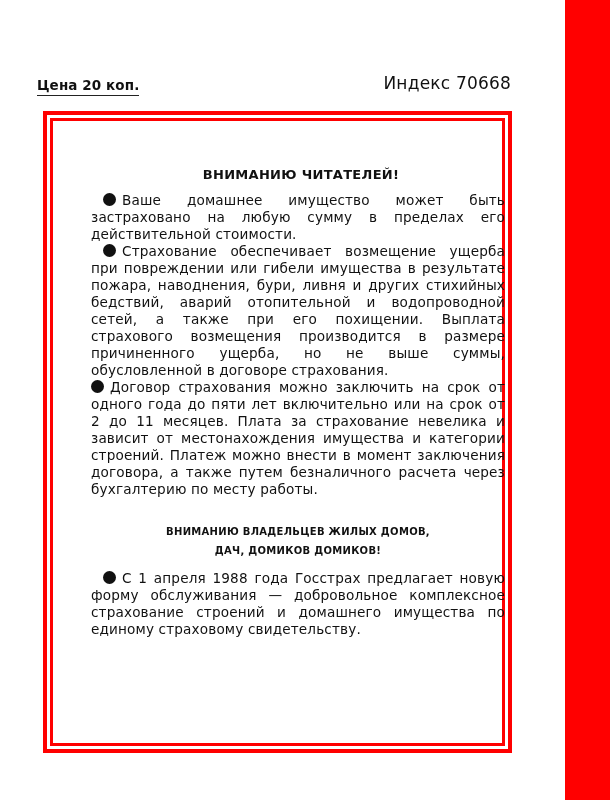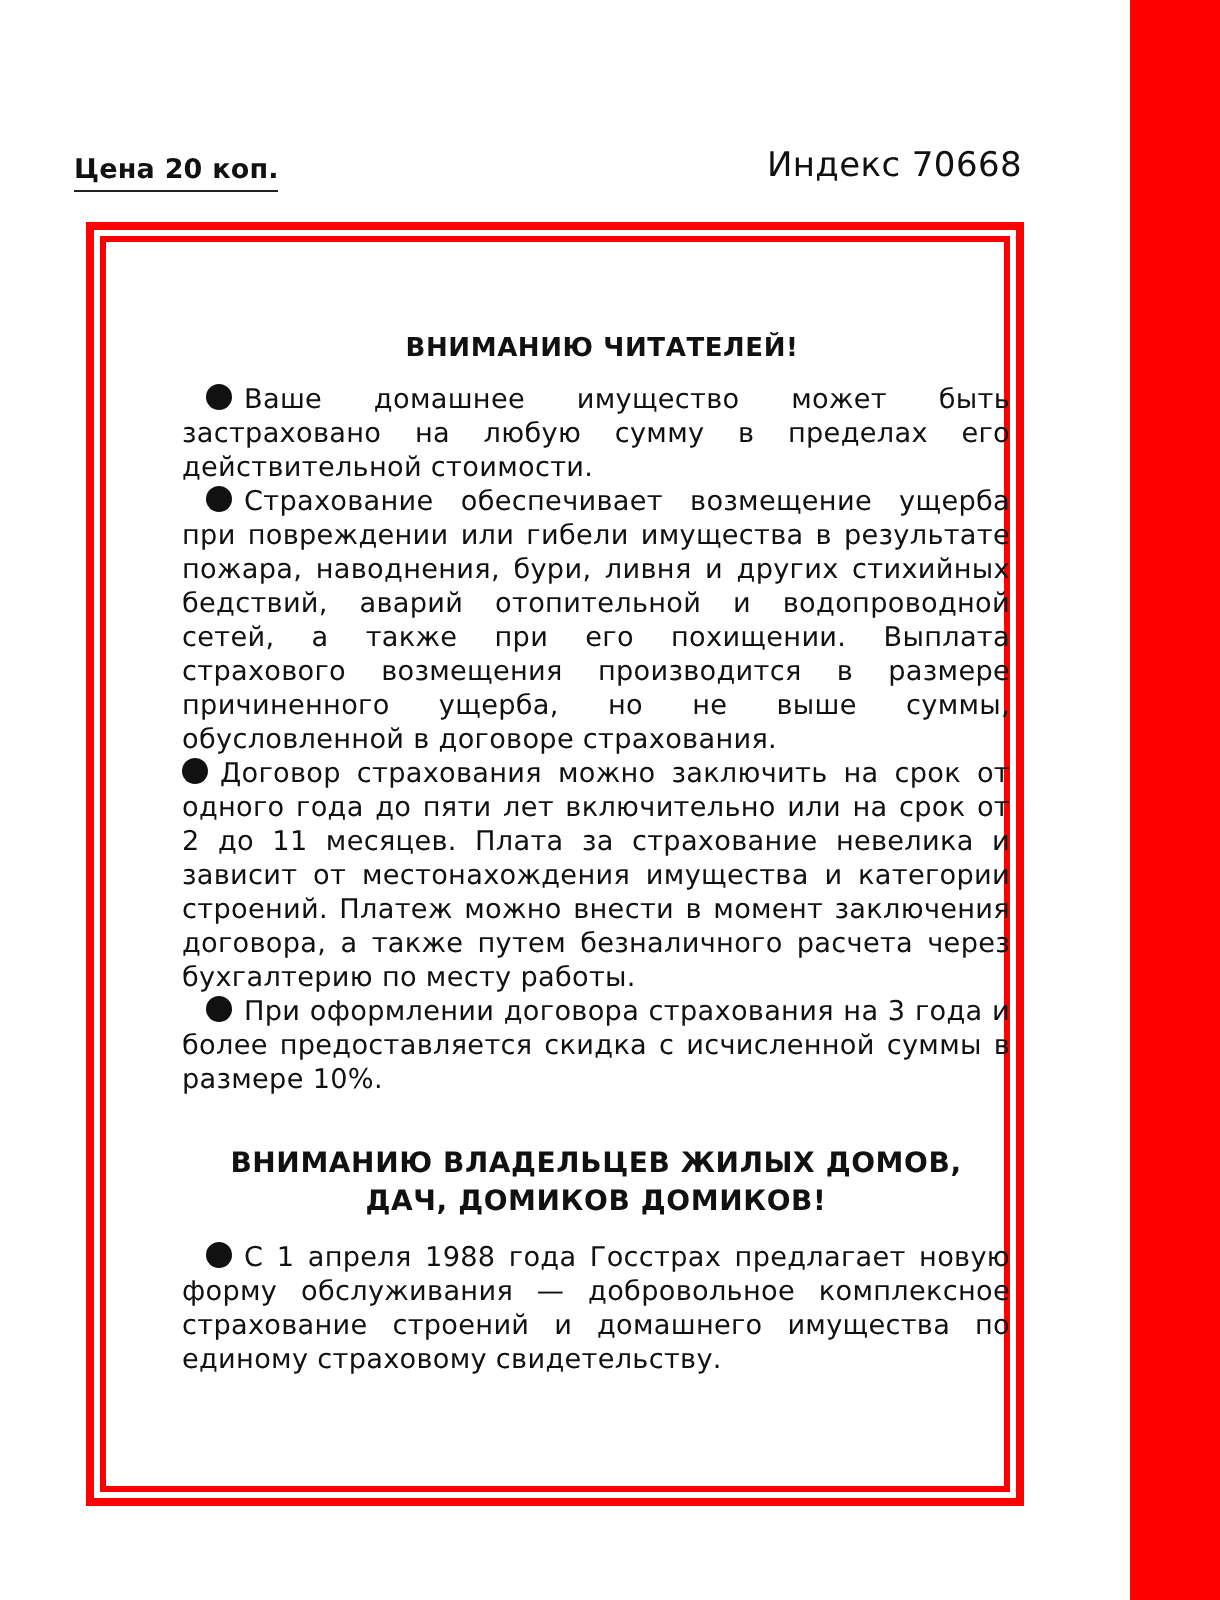--- a/index.html
+++ b/index.html
@@ -28,21 +28,21 @@
   }
   .content {
     position: absolute; left: 91px; top: 142px; width: 414px;
     font-size: 13.6px; line-height: 17px; letter-spacing: 0.15px; margin-top: 24px;
   }
   .heading {
     text-align: center; font-weight: bold; font-size: 13px; line-height: 18px;
     letter-spacing: 0.3px;
   }
   .h1 { margin-left: 0; margin-bottom: 8px; padding-left: 6px; }
-  .h2 { margin-top: 24px; margin-bottom: 10px; font-size: 14px; line-height: 19px; }
+  .h2 { margin-top: 24px; margin-bottom: 10px; font-size: 10px; line-height: 19px; }
   .para { text-align: justify; text-align-last: left; margin: 0; }
   .para.first-indent { text-indent: 12px; }
   .bullet {
     display: inline-block; width: 13px; height: 13px; border-radius: 50%;
     background: #111; vertical-align: -1px; margin-right: 6px; text-indent: 0;
   }
   .comrades {
     text-align: center; letter-spacing: 4.5px; margin-top: 18px; margin-bottom: 14px;
     padding-left: 8px;
   }
@@ -58,21 +58,20 @@
 <div class="frame-outer">
   <div class="frame-inner"></div>
 </div>
 
 <div class="content">
   <div class="heading h1">ВНИМАНИЮ ЧИТАТЕЛЕЙ!</div>
 
   <p class="para first-indent"><span class="bullet"></span><span>Ваше домашнее имущество может быть застраховано на любую  сумму в пределах  его действительной  стоимости.</span></p>
   <p class="para first-indent"><span class="bullet"></span><span>Страхование обеспечивает возмещение ущерба при повреждении или гибели имущества в результате пожара, наводнения, бури, ливня и других стихийных бедствий, аварий отопительной и водопроводной сетей, а также при его похищении. Выплата страхового возмещения  производится  в размере причиненного ущерба, но не выше суммы, обусловленной в договоре страхования.</span></p>
   <p class="para"><span class="bullet"></span><span>Договор страхования можно заключить на срок от одного года до пяти  лет включительно  или на срок от 2 до 11 месяцев. Плата за страхование невелика и зависит от местонахождения имущества и категории строений. Платеж можно внести в момент заключения договора, а также путем безналичного расчета через бухгалтерию   по месту работы.</span></p>
-  <p class="para first-indent"><span class="bullet"></span><span>При оформлении договора страхования на 3 года и более предоставляется  скидка с исчисленной суммы в размере 10%.</span></p>
 
   <div class="heading h2">
     <div>ВНИМАНИЮ ВЛАДЕЛЬЦЕВ ЖИЛЫХ ДОМОВ,</div>
     <div>ДАЧ, ДОМИКОВ ДОМИКОВ!</div>
   </div>
 
   <p class="para first-indent"><span class="bullet"></span><span>С 1 апреля 1988 года Госстрах предлагает новую форму обслуживания — добровольное комплексное страхование строений и домашнего имущества по единому страховому свидетельству.</span></p>
 
 
 

